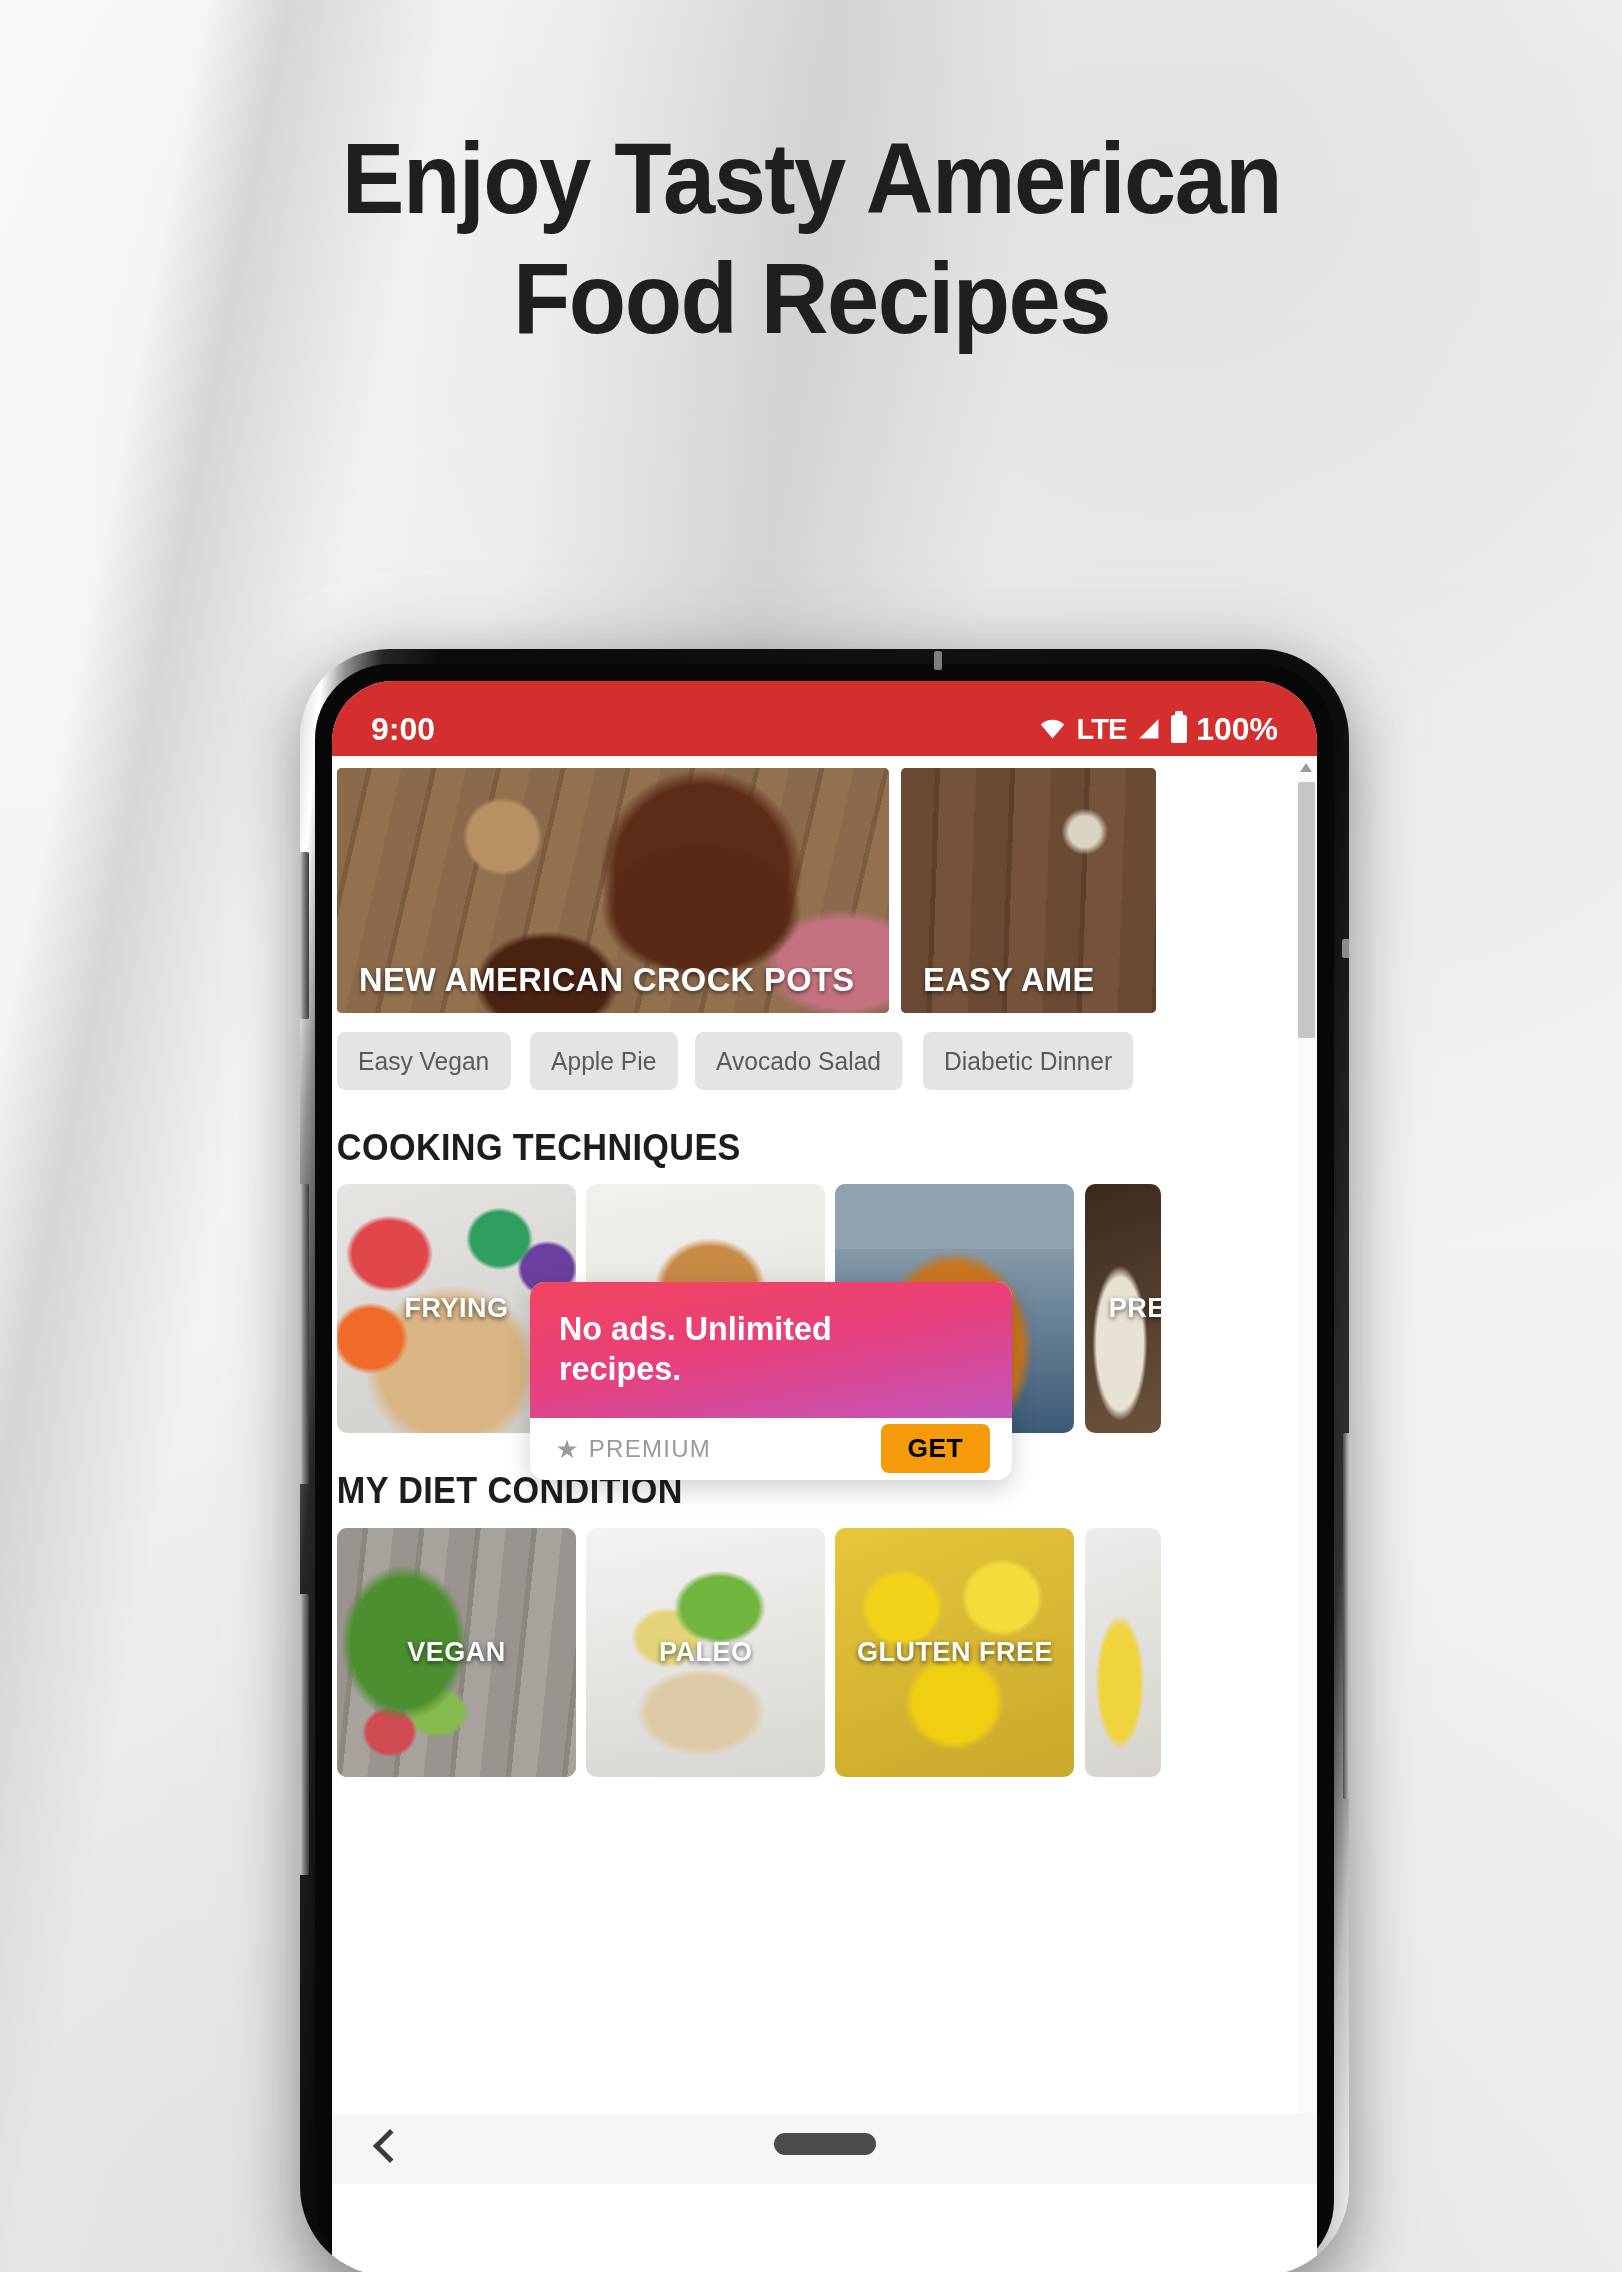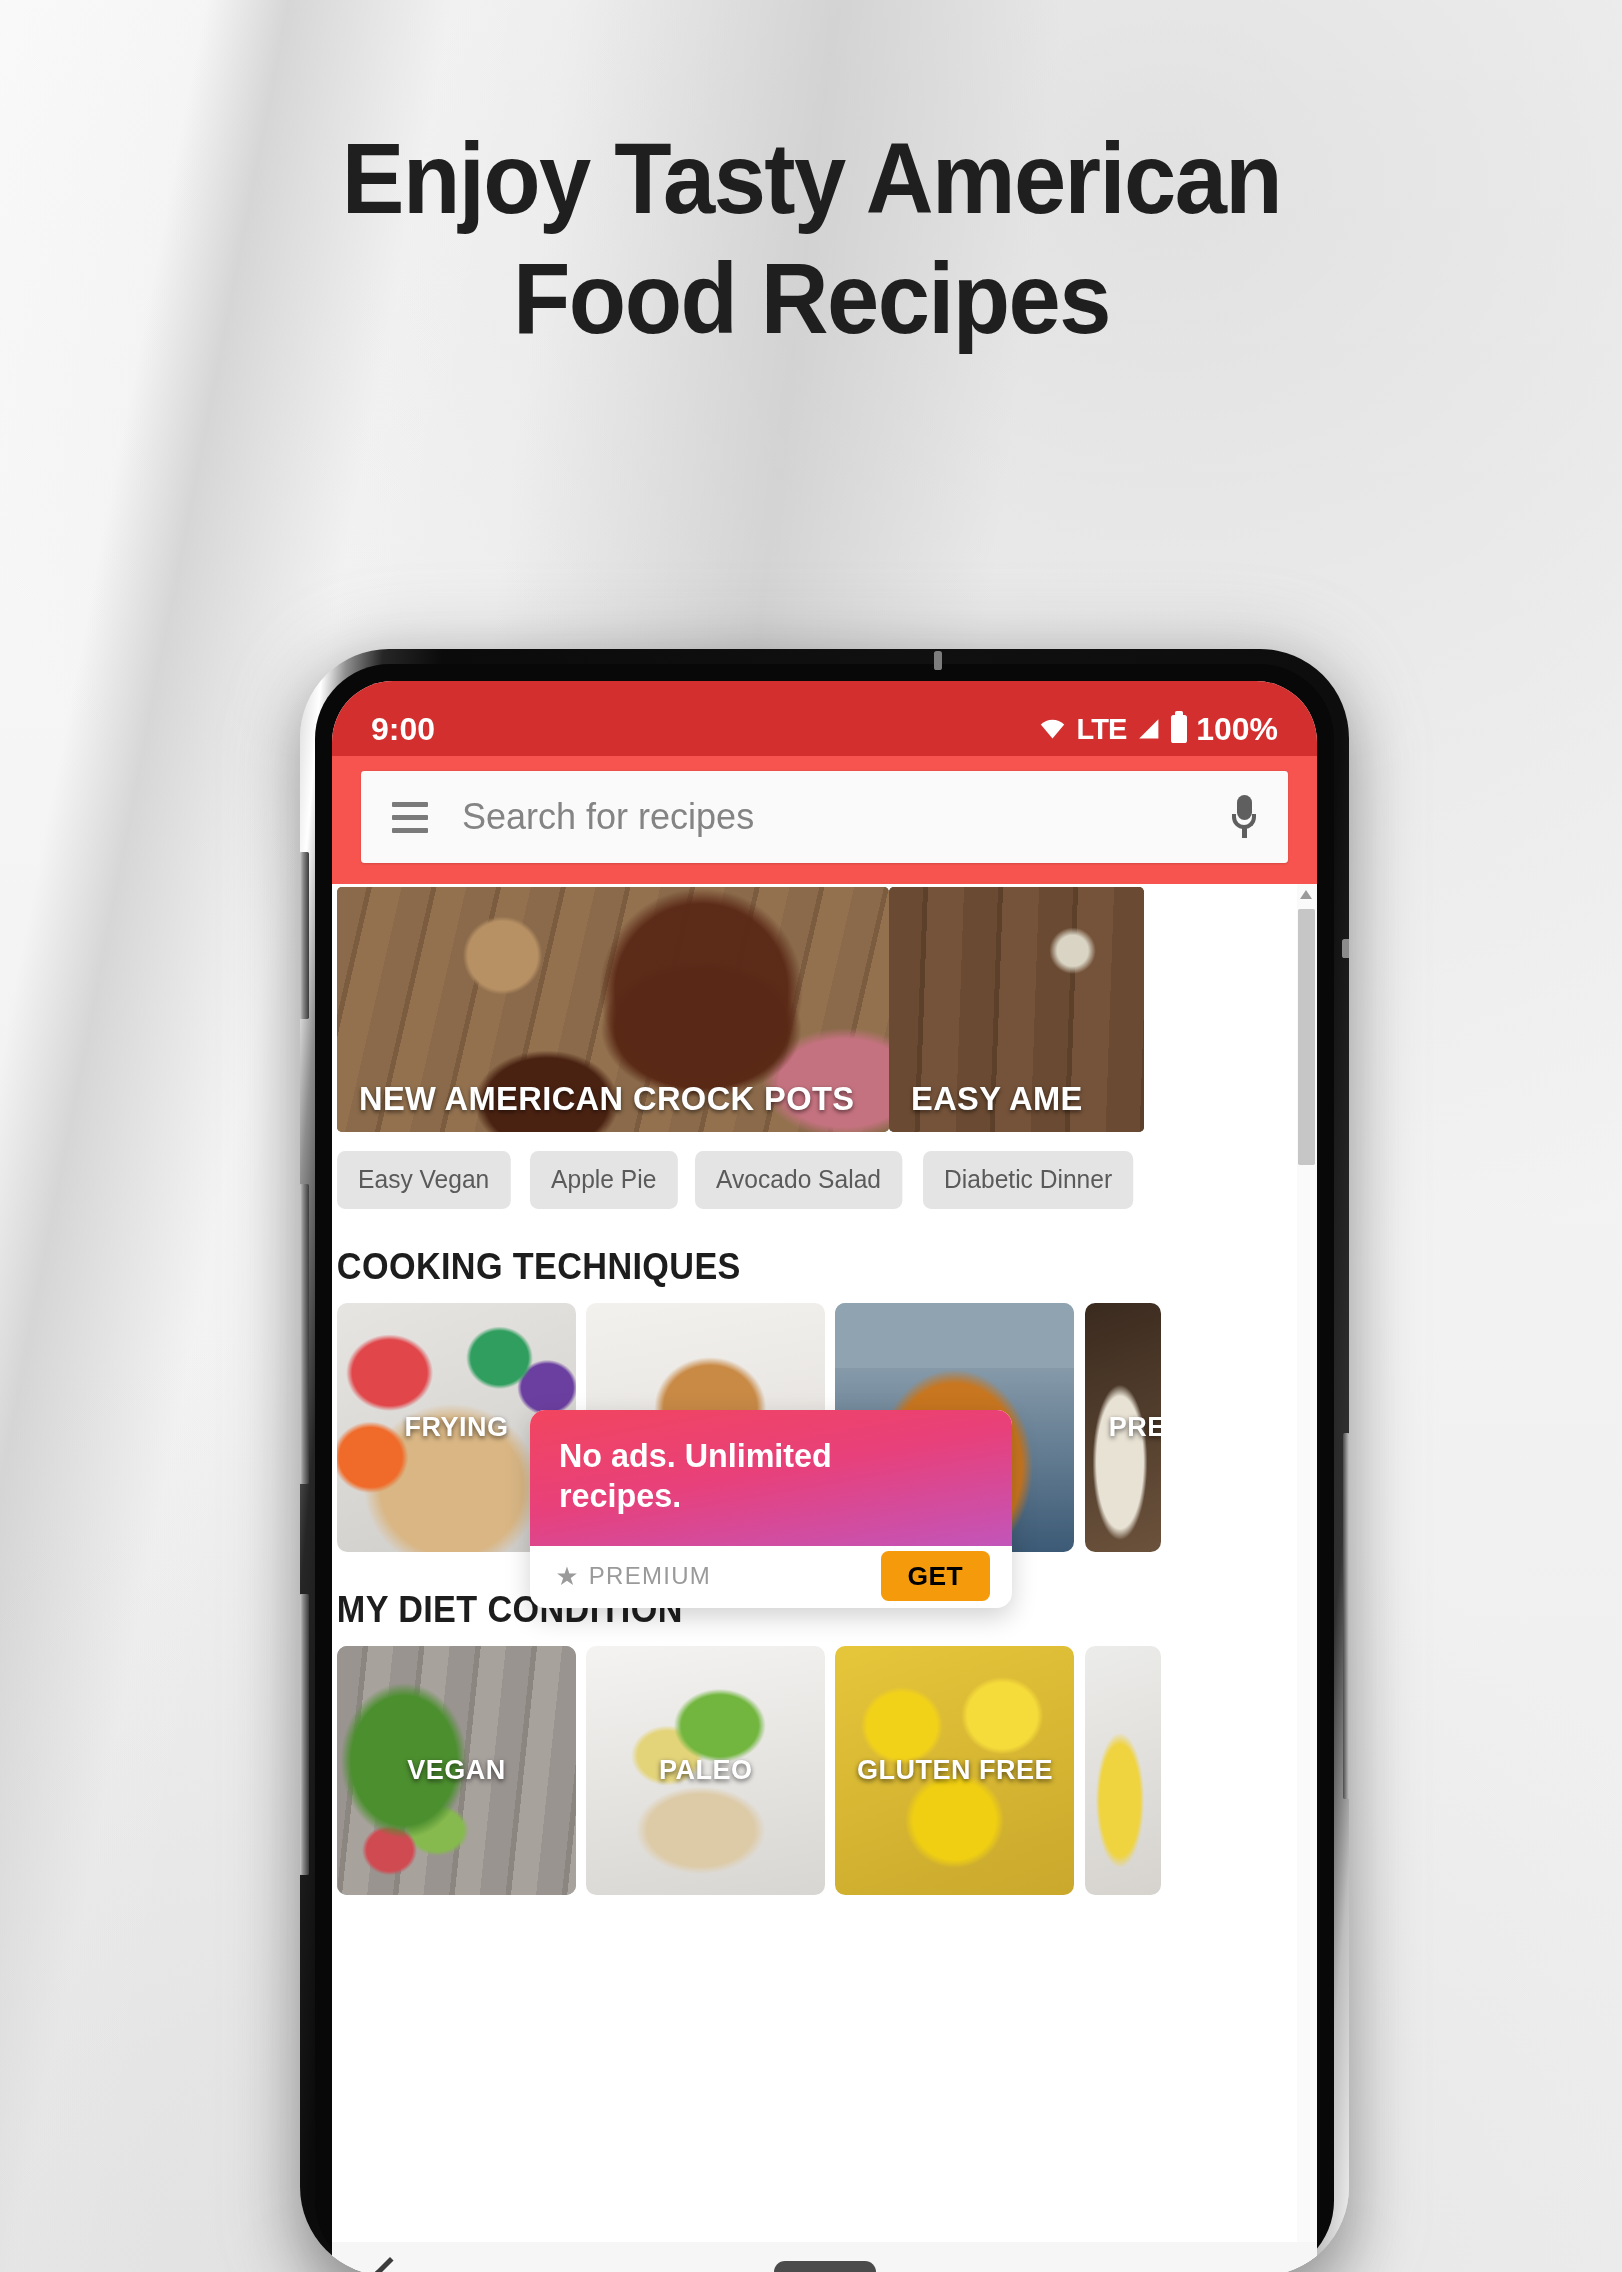--- a/index.html
+++ b/index.html
@@ -132,21 +132,21 @@
   .hamburger i{ display:block; height:5.1px; background:#7a7a7a; border-radius:0.9px; }
   .search-ph{ flex:1; margin-left:34px; color:#848484; font-size:36px; }
   .mic{ width:25.6px; height:44px; position:relative; }
   .mic-cap{ position:absolute; top:0; left:6px; width:14.5px; height:25px; background:#5f5f5f; border-radius:7.7px; }
   .mic-arc{ position:absolute; top:19px; left:0.9px; width:24px; height:14.5px; border:4.3px solid #5f5f5f; border-top:none; border-radius:0 0 13.6px 13.6px; }
   .mic-stem{ position:absolute; top:33px; left:11px; width:4.3px; height:9.4px; background:#5f5f5f; }
 
   
   .content{ position:relative; background:#fff; height:1428px; }
 
-  .hero-row{ display:flex; gap:0; padding-top:3px; }
+  .hero-row{ display:flex; gap:12px; padding-top:12px; }
   .hero-card{
     position:relative; width:552px; height:245px; flex:none;
     border-radius:5.1px; overflow:hidden; margin-left:5.1px;
   }
   .hero-card.second{ width:255px; margin-left:0; }
   .hero-label{
     position:absolute; left:22px; bottom:13.6px;
     color:#fff; font-weight:bold; font-size:34px;
     letter-spacing:0.4px; white-space:nowrap;
     text-shadow:0 1.7px 4.3px rgba(0,0,0,.55);
@@ -360,35 +360,20 @@
         </svg>
         <span class="lte-txt">LTE</span>
         <svg class="ic-sig" viewBox="0 0 24 24">
           <path d="M21 3 L21 21 L3 21 Z" fill="#ffffff"></path>
         </svg>
         <span class="ic-bat"></span>
         <span class="bat-pct">100%</span>
       </div>
     </div>
 
-    <div class="searcharea">
-      <div class="searchbar">
-        <span class="hamburger">
-            <i></i>
-            <i></i>
-            <i></i>
-          </span>
-        <span class="search-ph">Search for recipes</span>
-        <span class="mic">
-          <span class="mic-cap"></span>
-            <span class="mic-arc"></span>
-            <span class="mic-stem"></span>
-        </span>
-      </div>
-    </div>
 
     <div class="content">
 
       <div class="vscroll">
         <div class="up-arrow"></div>
         <div class="thumb"></div>
       </div>
 
       <div class="hero-row">
         <div class="hero-card">

